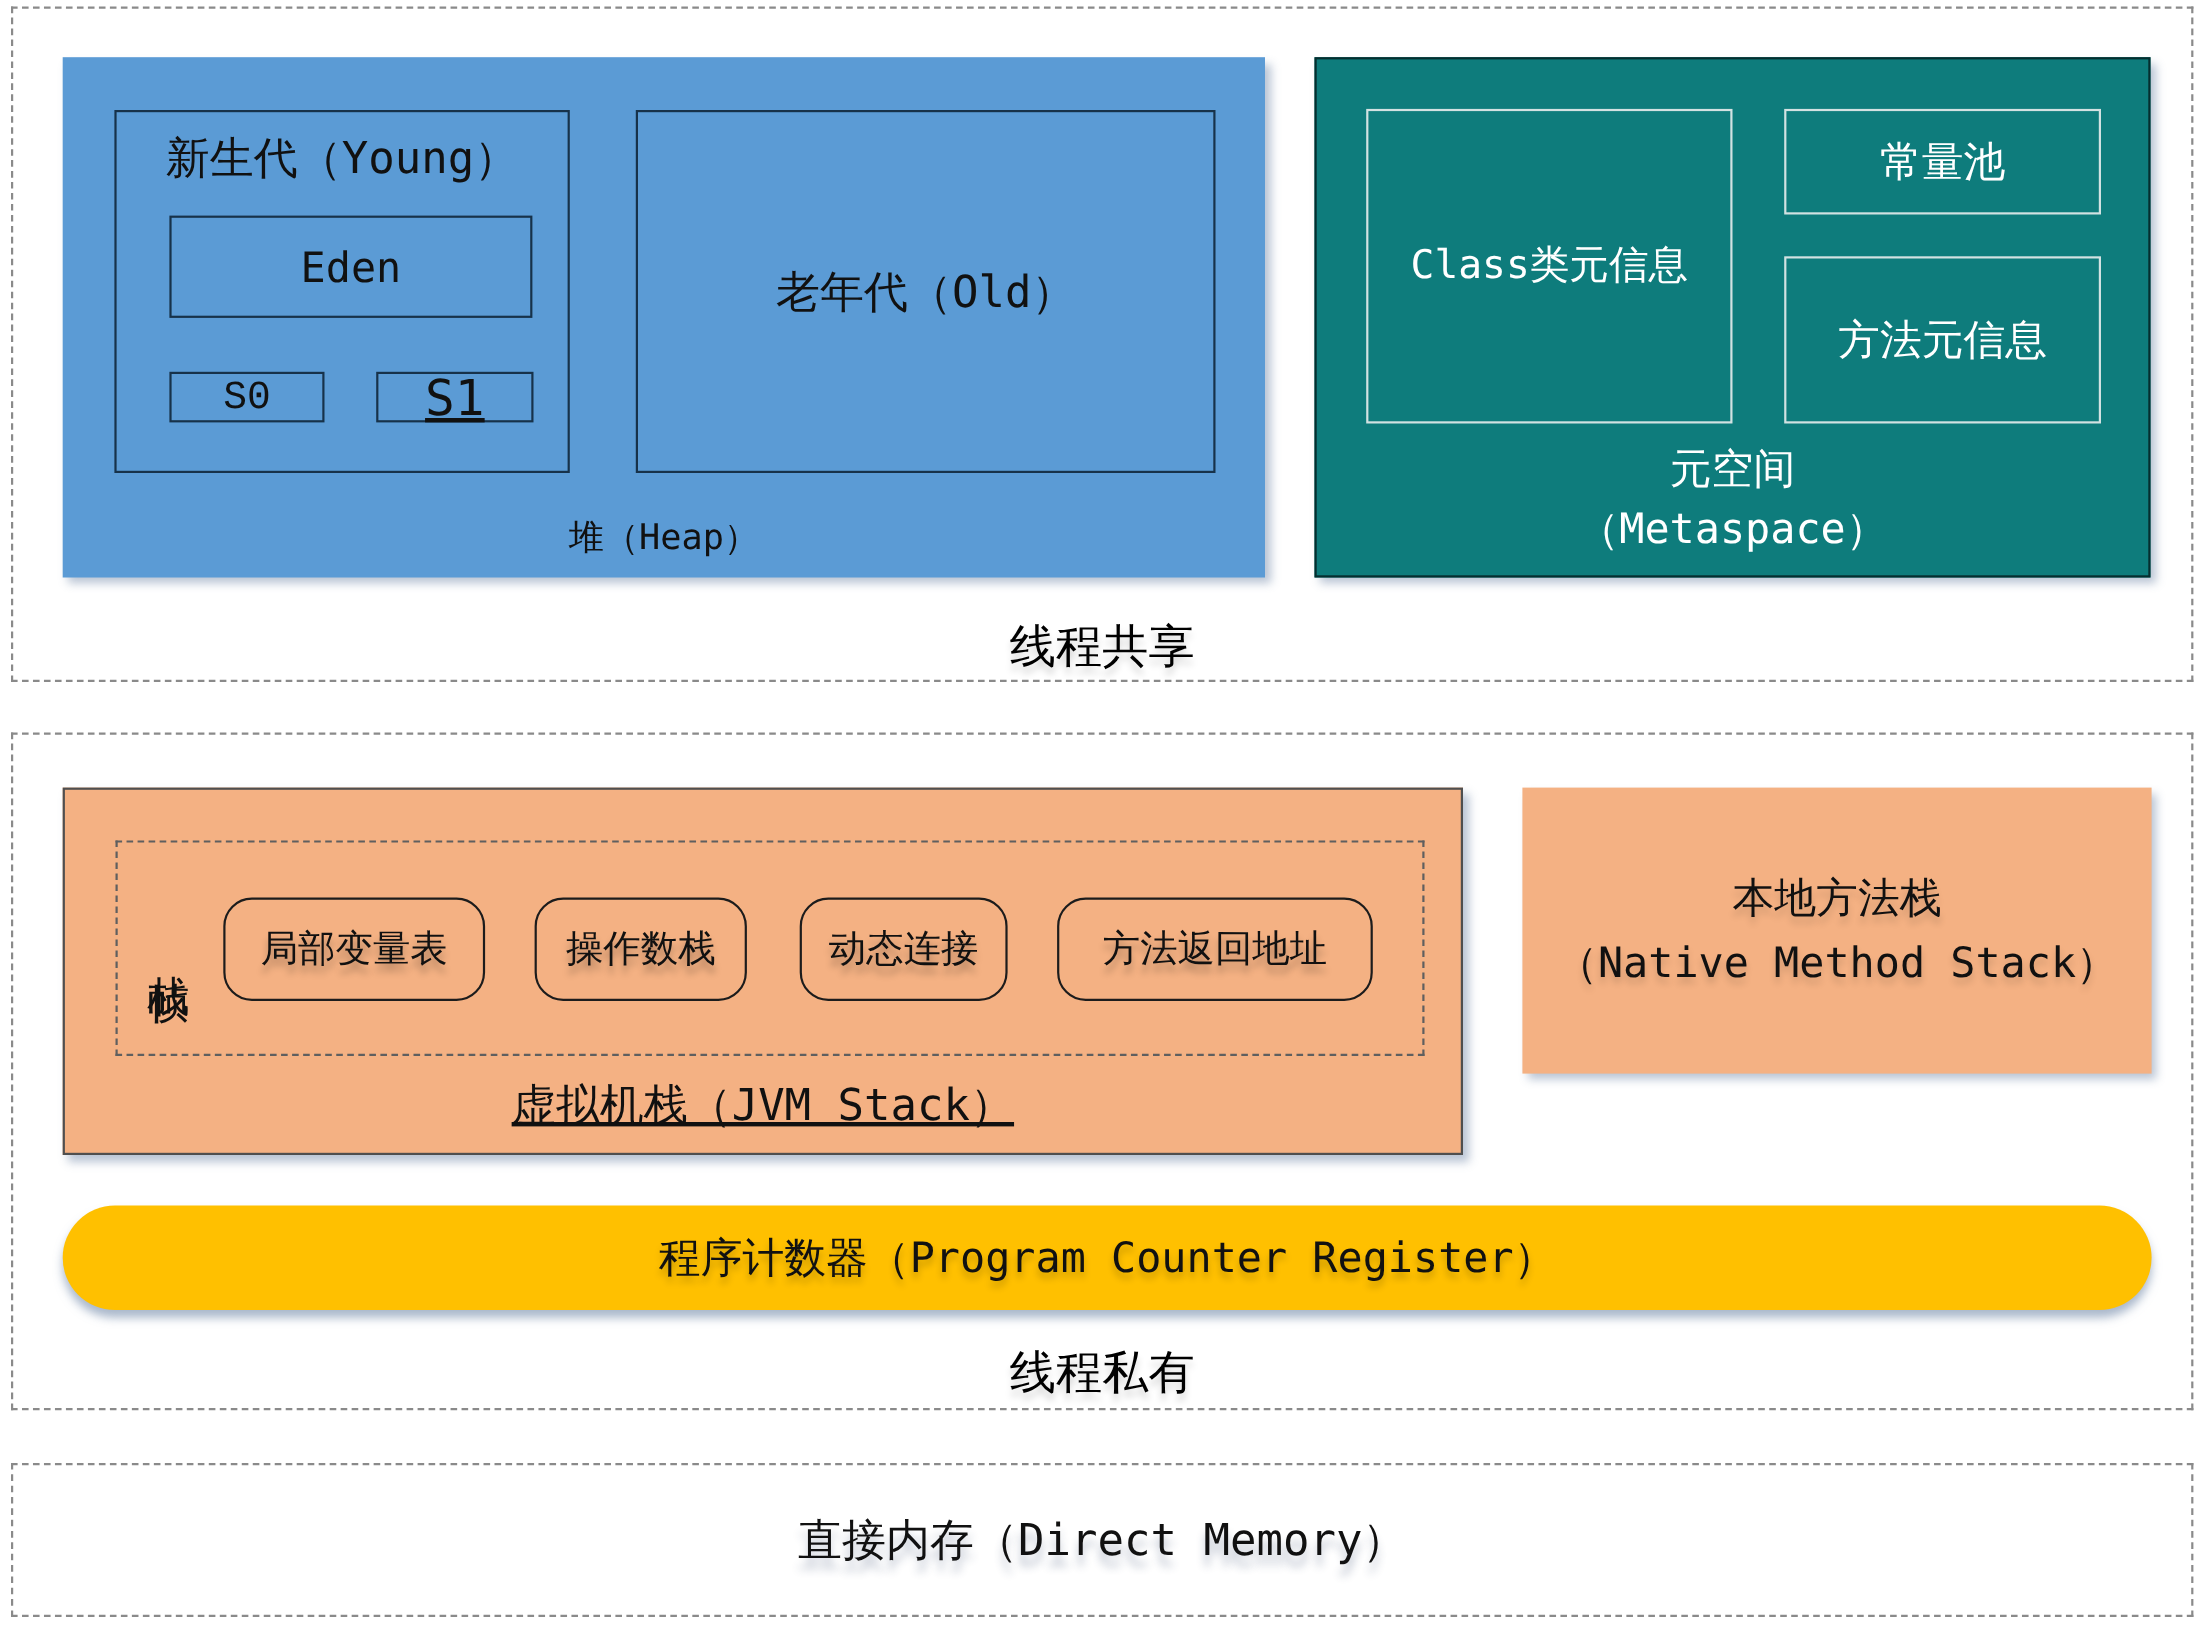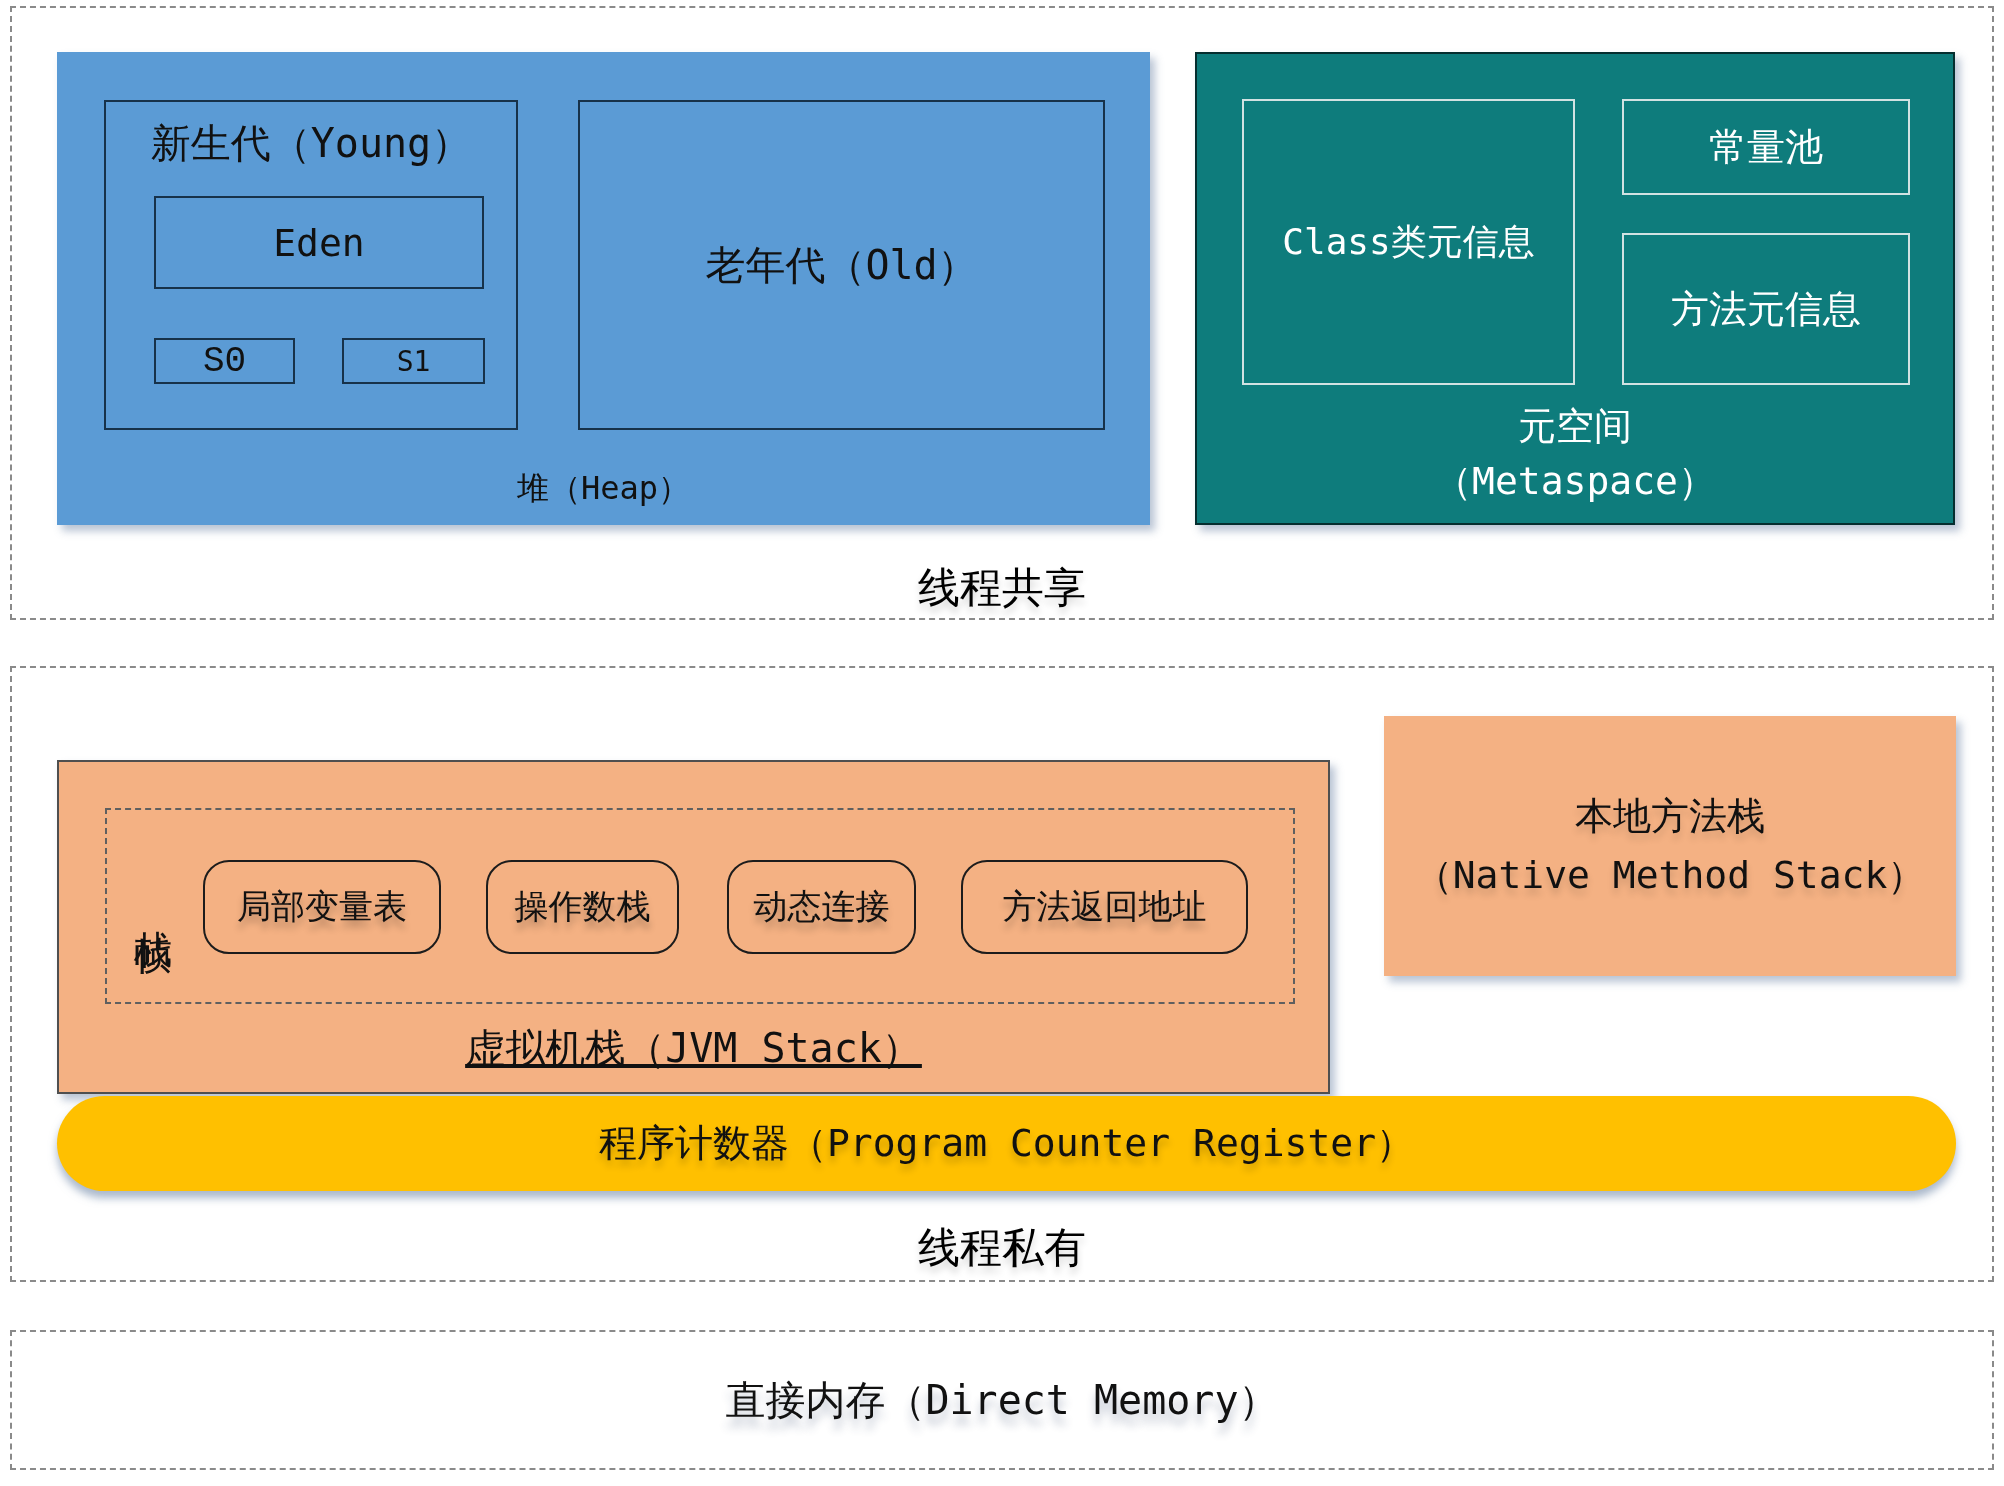--- a/index.html
+++ b/index.html
@@ -40,21 +40,21 @@
   .young{left:47px;top:48px;width:414px;height:330px;}
   .young-label{
     position:absolute;top:14px;left:0;width:100%;
     text-align:center;font-size:40px;
   }
   .eden{left:48px;top:94px;width:330px;height:93px;
     display:flex;align-items:center;justify-content:center;font-size:38px;}
   .s0{left:48px;top:236px;width:141px;height:46px;
     display:flex;align-items:center;justify-content:center;font-size:36px;font-family:Liberation Mono, monospace;}
   .s1{left:236px;top:236px;width:143px;height:46px;
-    display:flex;align-items:center;justify-content:center;font-size:28px;}
+    display:flex;align-items:center;justify-content:center;font-size:45px;text-decoration:underline;}
   .old{left:521px;top:48px;width:527px;height:330px;
     display:flex;align-items:center;justify-content:center;font-size:40px;}
   .heap-label{
     position:absolute;bottom:14px;left:0;width:100%;
     text-align:center;font-size:32px;
   }
 
   
   .metaspace{
     left:1195px;top:52px;width:760px;height:473px;
@@ -75,21 +75,20 @@
     position:absolute;bottom:14px;left:0;width:100%;
     text-align:center;font-size:38px;line-height:1.45;
   }
 
   
   .jvm-stack{
     left:57px;top:716px;width:1273px;height:334px;
     background:var(--stack_orange);
     border:2px solid #4f4f4f;
     box-shadow:5px 6px 8px rgba(100,125,160,0.45);
-    margin-top:44px;
   }
   .frame-box{
     position:absolute;left:46px;top:46px;width:1190px;height:196px;
     border:2px dashed #5f5f5f;box-sizing:border-box;
   }
   .frame-label{
     position:absolute;left:20px;top:50%;transform:translateY(-50%);
     writing-mode:vertical-rl;text-orientation:upright;
     font-size:38px;letter-spacing:6px;
   }

